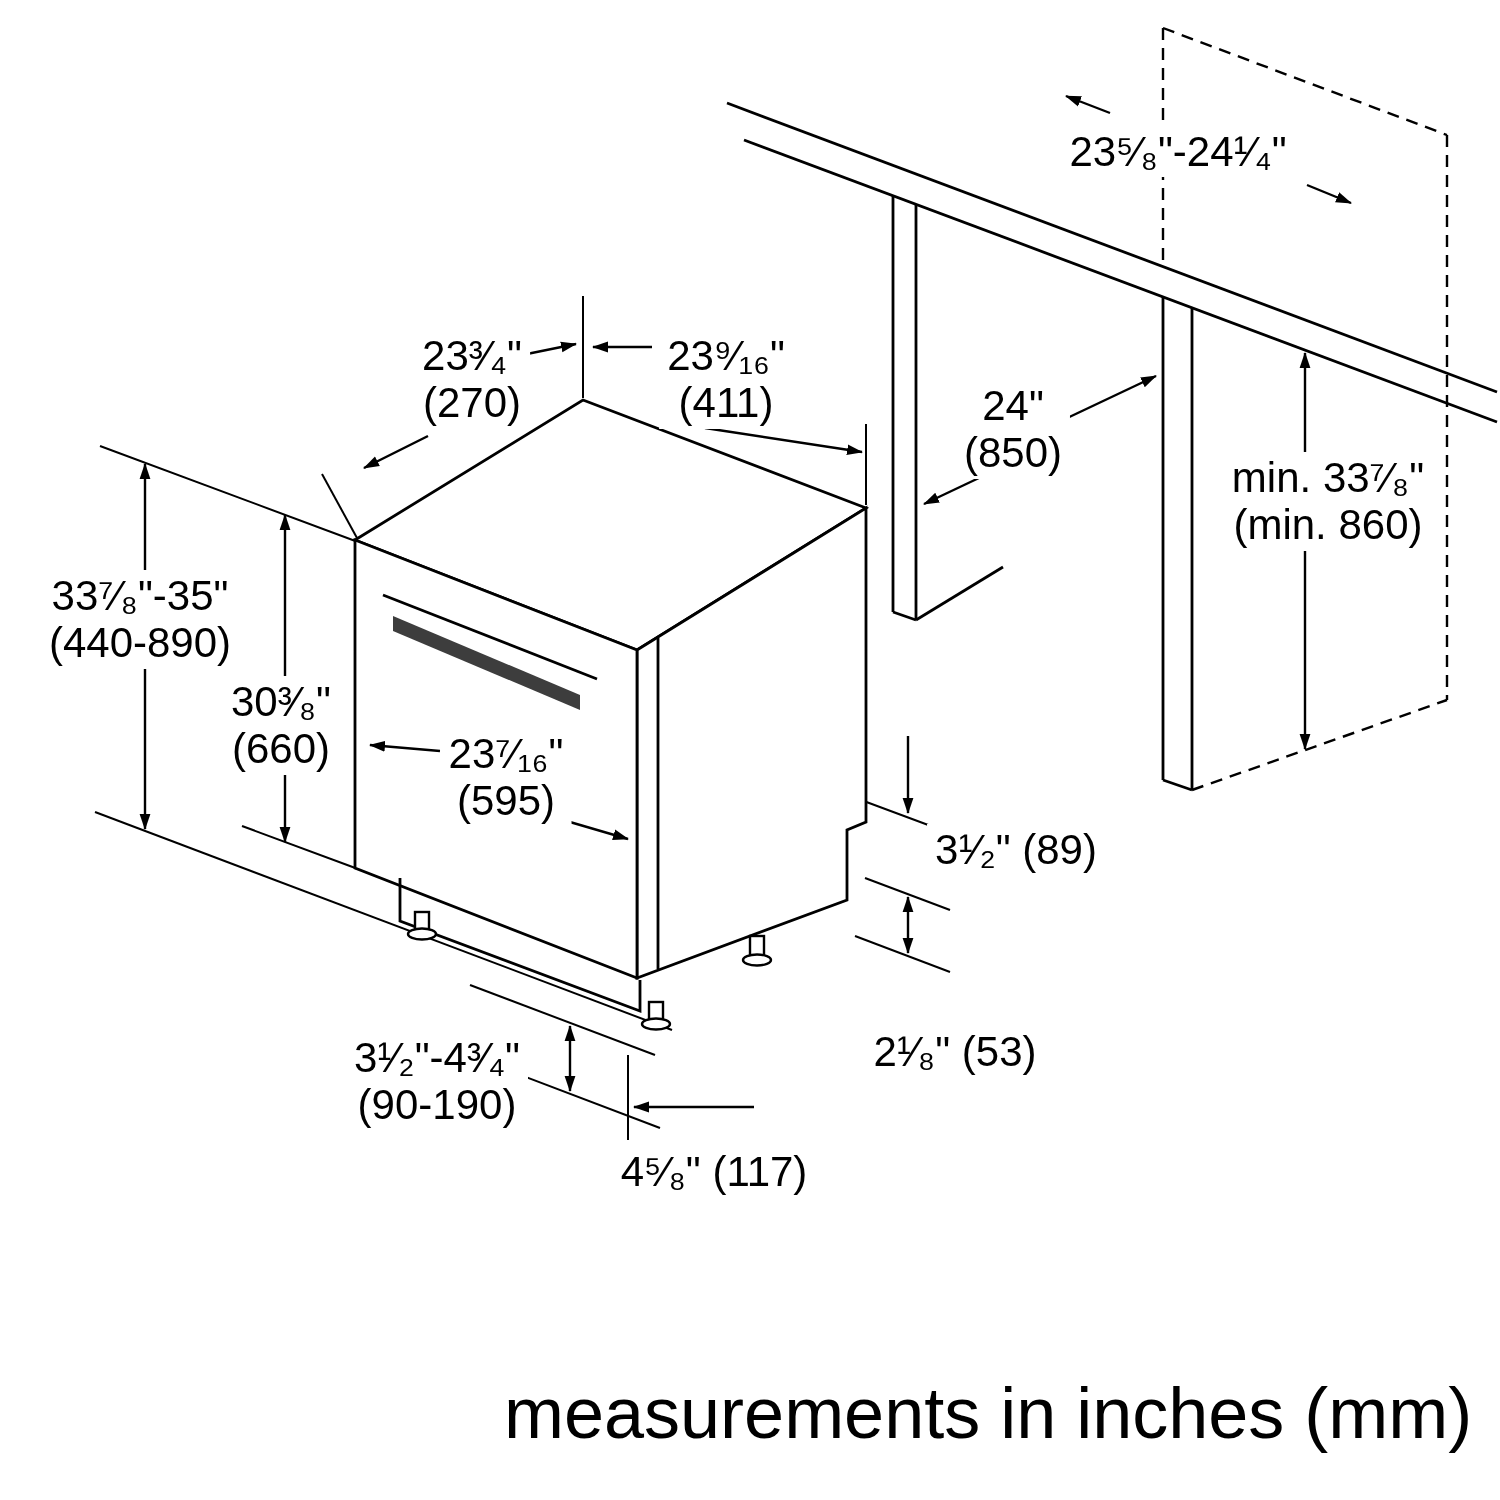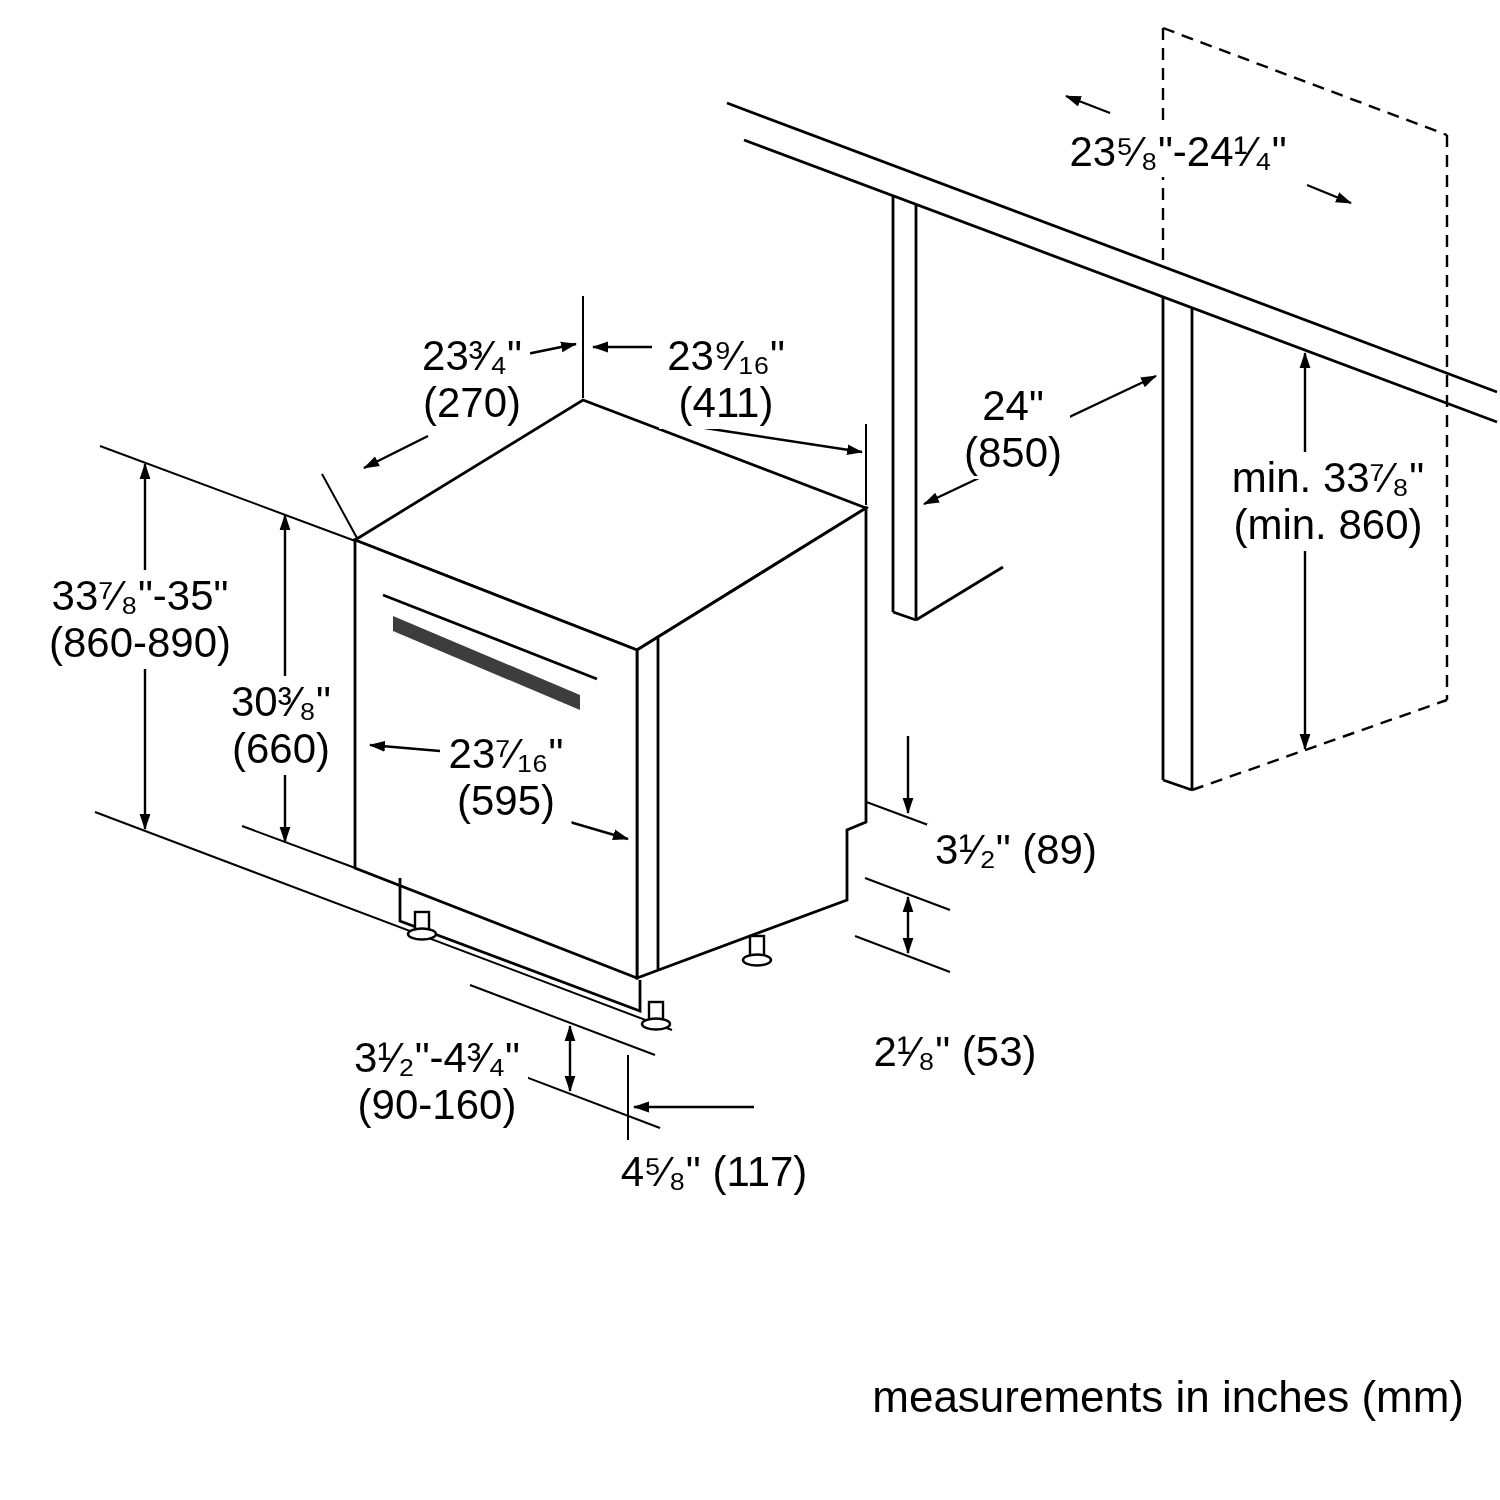--- a/index.html
+++ b/index.html
@@ -8,21 +8,21 @@
     font-family:"Liberation Sans", sans-serif;color:#000;overflow:hidden;
   }
   svg{position:absolute;left:0;top:0;}
   .dim{
     position:absolute;transform:translateX(-50%);
     text-align:center;background:#ffffff;
     font-size:42px;line-height:1.13;white-space:nowrap;padding:2px 8px;
   }
   .caption{
     position:absolute;left:504px;top:1372px;width:960px;
-    text-align:right;font-size:44px;white-space:nowrap;
+    text-align:right;font-size:72px;white-space:nowrap;
   }
 </style>
 </head>
 <body>
 
 <div class="stage">
 
   <svg width="1500" height="1500" viewBox="0 0 1500 1500">
     <defs>
       <marker id="ah" viewBox="0 0 16 12" refX="15" refY="6" markerWidth="16" markerHeight="12" orient="auto-start-reverse" markerUnits="userSpaceOnUse">
@@ -128,21 +128,21 @@
     <div>(850)</div>
   </div>
 
   <div class="dim" style="left:1328px;top:452px">
     <div>min. 33⁷⁄₈"</div>
     <div>(min. 860)</div>
   </div>
 
   <div class="dim" style="left:140px;top:570px">
     <div>33⁷⁄₈"-35"</div>
-    <div>(860-890)</div>
+    <div>(440-890)</div>
   </div>
 
   <div class="dim" style="left:281px;top:676px">
     <div>30³⁄₈"</div>
     <div>(660)</div>
   </div>
 
   <div class="dim" style="left:506px;top:728px">
     <div>23⁷⁄₁₆"</div>
     <div>(595)</div>
@@ -151,21 +151,21 @@
   <div class="dim" style="left:1016px;top:824px">
     <div>3¹⁄₂" (89)</div>
   </div>
 
   <div class="dim" style="left:955px;top:1026px">
     <div>2¹⁄₈" (53)</div>
   </div>
 
   <div class="dim" style="left:437px;top:1032px">
     <div>3¹⁄₂"-4³⁄₄"</div>
-    <div>(90-160)</div>
+    <div>(90-190)</div>
   </div>
 
   <div class="dim" style="left:714px;top:1146px">
     <div>4⁵⁄₈" (117)</div>
   </div>
 
   <div class="caption">measurements in inches (mm)</div>
 
 </div>
 

